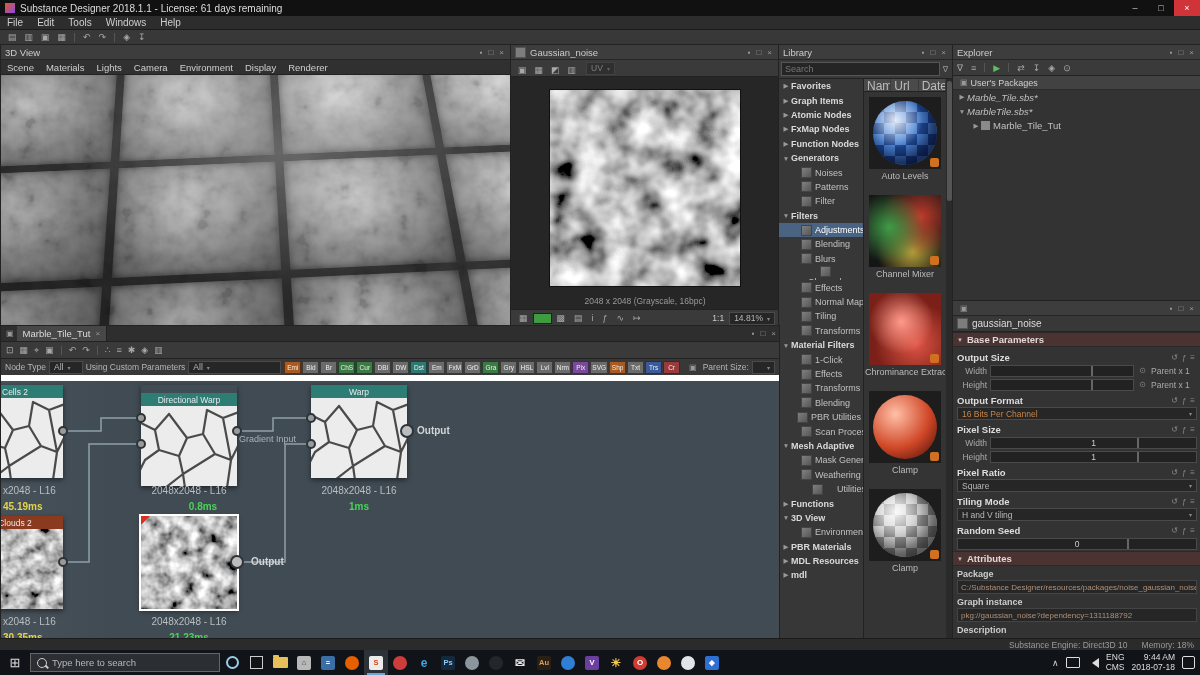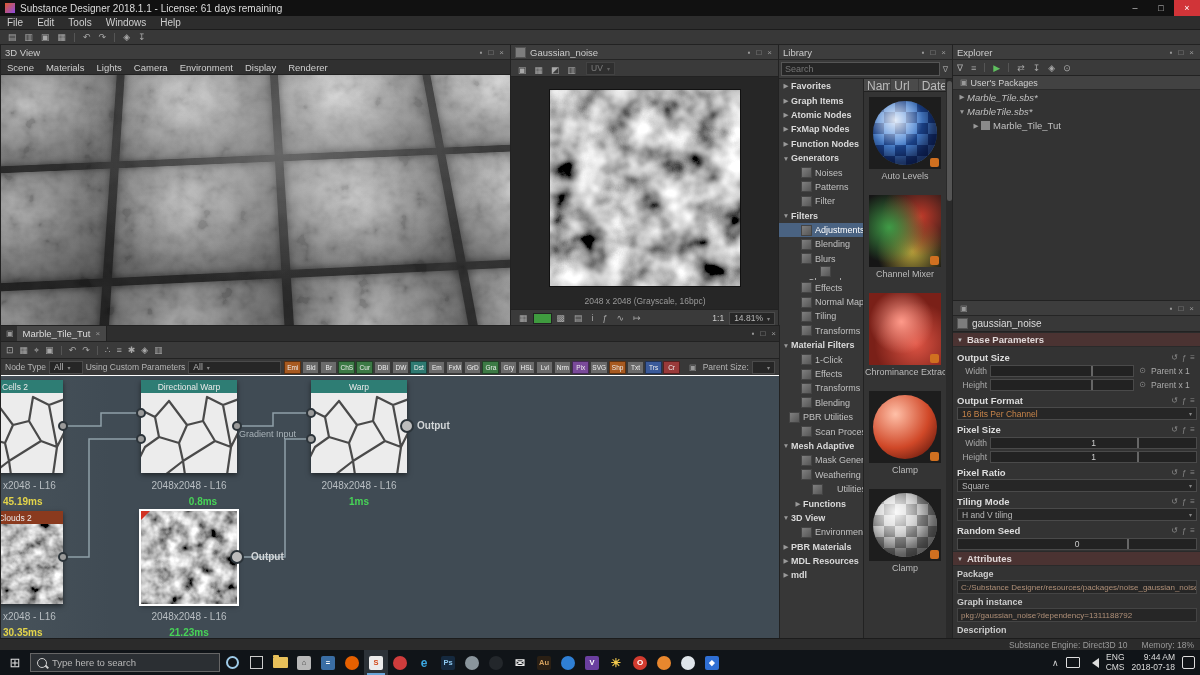--- a/index.html
+++ b/index.html
@@ -134,21 +134,21 @@
   #graph{left:0;top:325px;width:778px;height:313px;}
   #graph-tabs{height:15px;background:#2e2e2e;display:flex;align-items:center;border-bottom:1px solid #222;
               font-size:9.5px;flex:none;padding-left:2px;}
   .gtab{height:15px;background:#474747;display:flex;align-items:center;padding:0 6px;gap:5px;
         border-right:1px solid #222;color:#ddd;}
   .tab-close{font-size:8px;color:#999;}
   #graph-toolbar{height:16px;background:#3a3a3a;display:flex;align-items:center;border-bottom:1px solid #222;
                  flex:none;padding-left:2px;}
   .gico{font-size:9px;color:#a8a8a8;padding:0 3px;}
   #graph-filterbar{height:16px;background:#383838;display:flex;align-items:center;gap:3px;padding:0 4px;
-                   border-bottom:1px solid #ffffff;font-size:8.5px;flex:none;}
+                   border-bottom:6px solid #ffffff;font-size:8.5px;flex:none;}
   .flabel{color:#b5b5b5;white-space:nowrap;}
   .w40{width:40px;}.w140{width:140px;}.w24{width:22px;justify-content:flex-end;}
   #chips{display:flex;gap:1px;}
   .chip{height:11px;min-width:13px;padding:0 1px;font-size:6.5px;color:#eee;display:inline-flex;align-items:center;
         justify-content:center;border-radius:1px;border:1px solid rgba(0,0,0,.45);}
   #graph-canvas{flex:1;position:relative;overflow:hidden;
                 background:linear-gradient(90deg,#47525a,#404b54 14%);}
   #wires{position:absolute;left:0;top:0;width:100%;height:100%;}
   .wire{fill:none;stroke:#8fa0a8;stroke-width:1.5;}
   .gnode{position:absolute;width:96px;box-shadow:0 2px 5px rgba(0,0,0,.5);}
@@ -457,21 +457,21 @@
           <div class="tree-row" style="padding-left: 12px;">
             <span class="arrow"></span>
             <span class="leaf-icon"></span>
             <span class="lbl">Transforms</span>
           </div>
           <div class="tree-row" style="padding-left: 12px;">
             <span class="arrow"></span>
             <span class="leaf-icon"></span>
             <span class="lbl">Blending</span>
           </div>
-          <div class="tree-row" style="padding-left: 0;">
+          <div class="tree-row" style="padding-left: 8px;">
             <span class="arrow"></span>
             <span class="leaf-icon"></span>
             <span class="lbl">PBR Utilities</span>
           </div>
           <div class="tree-row" style="padding-left: 12px;">
             <span class="arrow"></span>
             <span class="leaf-icon"></span>
             <span class="lbl">Scan Process...</span>
           </div>
           <div class="tree-row bold" style="padding-left: 2px;">
@@ -486,21 +486,21 @@
           <div class="tree-row" style="padding-left: 12px;">
             <span class="arrow"></span>
             <span class="leaf-icon"></span>
             <span class="lbl">Weathering</span>
           </div>
           <div class="tree-row" style="padding-left: 12px; gap: 11px;">
             <span class="arrow"></span>
             <span class="leaf-icon"></span>
             <span class="lbl">Utilities</span>
           </div>
-          <div class="tree-row bold" style="padding-left: 14px;">
+          <div class="tree-row bold" style="padding-left: 2px;">
             <span class="arrow">▶</span>
             <span class="lbl">Functions</span>
           </div>
           <div class="tree-row bold" style="padding-left: 2px;">
             <span class="arrow">▼</span>
             <span class="lbl">3D View</span>
           </div>
           <div class="tree-row" style="padding-left: 12px;">
             <span class="arrow"></span>
             <span class="leaf-icon"></span>
@@ -810,21 +810,21 @@
             <svg viewBox="0 0 96 80" preserveAspectRatio="none">
               <rect width="96" height="80" fill="#ececec"></rect>
               <path d="M-2 16 L14 24 L28 8 M14 24 L18 44 L4 54 M18 44 L38 50 L46 32 L28 8 M38 50 L42 68 L24 82 M46 32 L62 28 L66 4 M62 28 L74 48 L42 68 M74 48 L90 54 L98 38 M66 4 L82 12 L98 6 M82 12 L90 54 M4 54 L-2 66 M42 68 L44 82 M90 54 L86 82" fill="none" stroke="#4a4a4a" stroke-width="2.2" stroke-linecap="round" stroke-linejoin="round"></path>
             </svg>
           </div>
         </div>
         <span class="dot" style="left: 57px; top: 45px;"></span>
         <div class="nlabel size" style="left: 2px; width: 90px; text-align: left; top: 104px;">x2048 - L16</div>
         <div class="nlabel time" style="color: rgb(227, 212, 74); left: 2px; width: 90px; text-align: left; top: 120px;">45.19ms</div>
         <div class="gnode" style="left: 140px; top: 4px;">
-          <div class="gnode-head" style="background: rgb(46, 125, 116);">Directional Warp</div>
+          <div class="gnode-head" style="background: rgb(46, 125, 116); margin-top: 8px;">Directional Warp</div>
           <div class="gnode-body">
             <svg viewBox="0 0 96 80" preserveAspectRatio="none">
               <rect width="96" height="80" fill="#ececec"></rect>
               <path d="M-2 16 L14 24 L28 8 M14 24 L18 44 L4 54 M18 44 L38 50 L46 32 L28 8 M38 50 L42 68 L24 82 M46 32 L62 28 L66 4 M62 28 L74 48 L42 68 M74 48 L90 54 L98 38 M66 4 L82 12 L98 6 M82 12 L90 54 M4 54 L-2 66 M42 68 L44 82 M90 54 L86 82" fill="none" stroke="#4a4a4a" stroke-width="2.2" stroke-linecap="round" stroke-linejoin="round"></path>
             </svg>
           </div>
         </div>
         <span class="dot" style="left: 135px; top: 32px;"></span>
         <span class="dot" style="left: 135px; top: 58px;"></span>
         <span class="dot" style="left: 231px; top: 45px;"></span>

